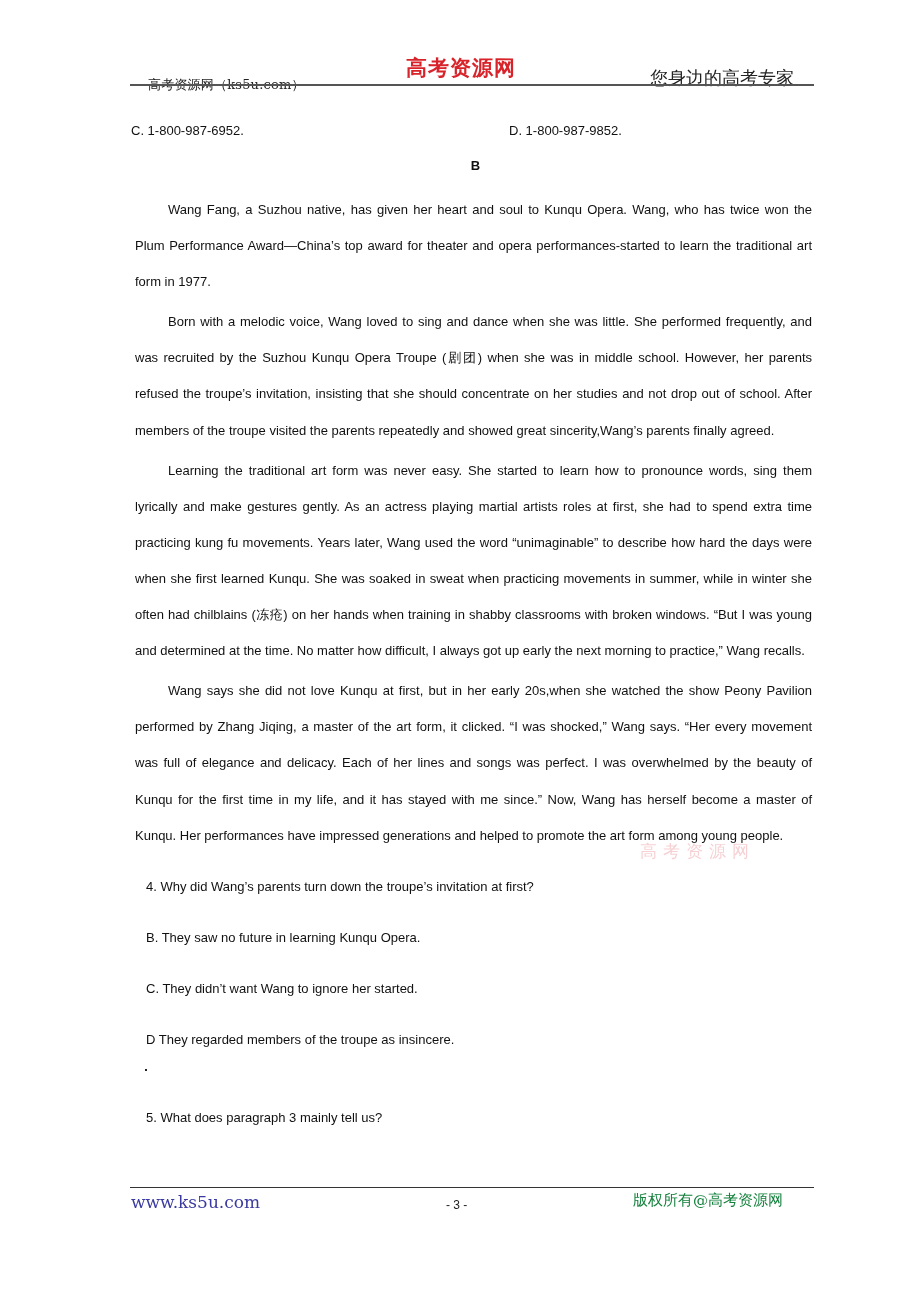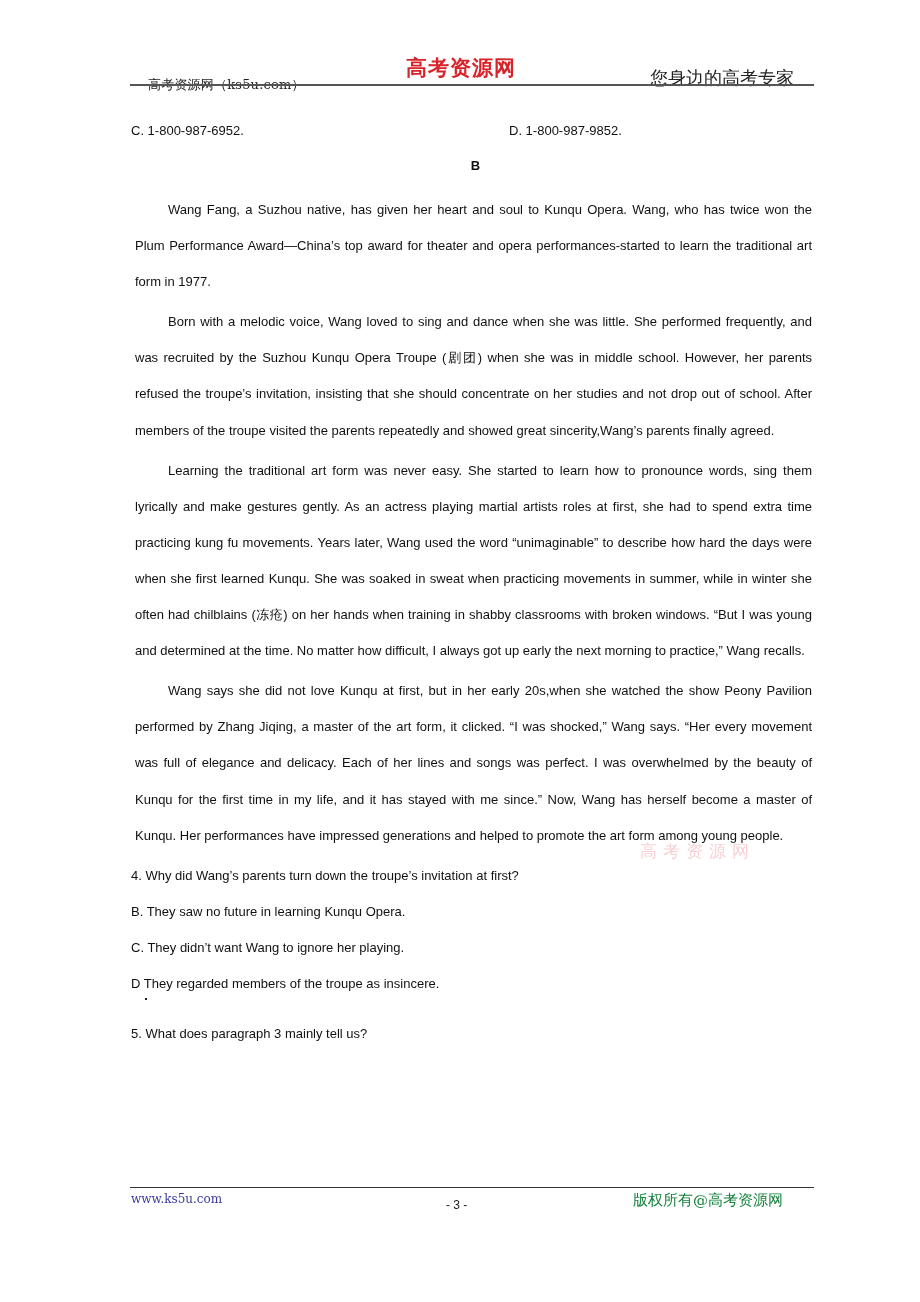--- a/index.html
+++ b/index.html
@@ -81,21 +81,21 @@
       height: 44px;
       line-height: 44px;
       padding-left: 4px;
     }
     .para {
       margin: 4px;
       text-indent: 33px;
       text-align: justify;
     }
     .q-line {
-      margin: 0;
+      margin: 15px;
     }
     .dot-mark {
       height: 12px;
       position: relative;
     }
     .dot-mark span {
       position: absolute;
       left: 14px;
       top: -4px;
       width: 2px;
@@ -126,21 +126,21 @@
       left: 0;
       right: 0;
       top: 0;
       border-top: 1px solid #333333;
     }
     .footer-left {
       position: absolute;
       left: 1px;
       top: 5px;
       font-family: "DejaVu Serif", "Liberation Serif", serif;
-      font-size: 12px;
+      font-size: 17px;
       color: #3a3aa0;
       text-decoration: none;
     }
     .footer-page {
       position: absolute;
       left: 316px;
       top: 11px;
       font-family: "Liberation Sans", sans-serif;
       font-size: 12px;
       color: #222;
@@ -173,21 +173,21 @@
   <div class="section-title">B</div>
 
   <p class="para">Wang Fang, a Suzhou native, has given her heart and soul to Kunqu Opera. Wang, who has twice won the Plum Performance Award—China’s top award for theater and opera performances-started to learn the traditional art form in 1977.</p>
   <p class="para">Born with a melodic voice, Wang loved to sing and dance when she was little. She performed frequently, and was recruited by the Suzhou Kunqu Opera Troupe (剧团) when she was in middle school. However, her parents refused the troupe’s invitation, insisting that she should concentrate on her studies and not drop out of school. After members of the troupe visited the parents repeatedly and showed great sincerity,Wang’s parents finally agreed.</p>
   <p class="para">Learning the traditional art form was never easy. She started to learn how to pronounce words, sing them lyrically and make gestures gently. As an actress playing martial artists roles at first, she had to spend extra time practicing kung fu movements. Years later, Wang used the word “unimaginable” to describe how hard the days were when she first learned Kunqu. She was soaked in sweat when practicing movements in summer, while in winter she often had chilblains (冻疮) on her hands when training in shabby classrooms with broken windows. “But I was young and determined at the time. No matter how difficult, I always got up early the next morning to practice,” Wang recalls.</p>
   <p class="para">Wang says she did not love Kunqu at first, but in her early 20s,when she watched the show Peony Pavilion performed by Zhang Jiqing, a master of the art form, it clicked. “I was shocked,” Wang says. “Her every movement was full of elegance and delicacy. Each of her lines and songs was perfect. I was overwhelmed by the beauty of Kunqu for the first time in my life, and it has stayed with me since.” Now, Wang has herself become a master of Kunqu. Her performances have impressed generations and helped to promote the art form among young people.</p>
 
   <div>
     <p class="q-line">4. Why did Wang’s parents turn down the troupe’s invitation at first?</p>
     <p class="q-line">B. They saw no future in learning Kunqu Opera.</p>
-    <p class="q-line">C. They didn’t want Wang to ignore her playing.</p>
+    <p class="q-line">C. They didn’t want Wang to ignore her started.</p>
     <p class="q-line">D They regarded members of the troupe as insincere.</p>
   </div>
 
   <div class="dot-mark">
       <span></span>
     </div>
 
   <div class="q5">
     <p class="q-line">5. What does paragraph 3 mainly tell us?</p>
   </div>

